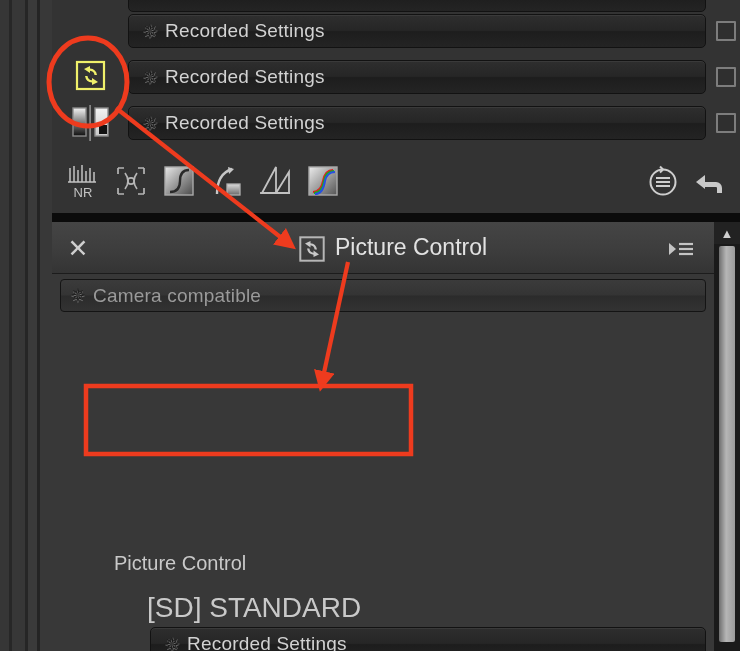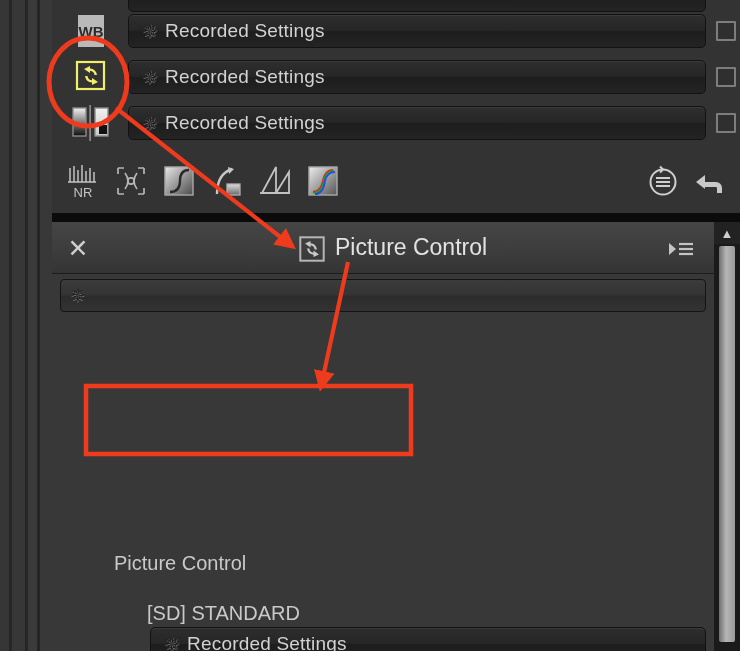--- a/index.html
+++ b/index.html
@@ -87,21 +87,21 @@
 
   #cam-compat {
     position: absolute; left: 8px; top: 57px; width: 646px; height: 33px;
     border-radius: 4px; border: 1px solid #141414;
     background: linear-gradient(to bottom, #3b3b3b 0%, #343434 48%, #2b2b2b 52%, #333 100%);
     display: flex; align-items: center;
   }
   #cam-compat .dd-chevron { color: #202020; text-shadow: 0 1px 0 #777; margin-left: 2px; }
 
   #pc-section-label { position: absolute; left: 62px; top: 330px; color: #c9c9c9; font-size: 20px; }
-  #pc-preset { position: absolute; left: 95px; top: 380px; color: #c9c9c9; font-size: 20px; }
+  #pc-preset { position: absolute; left: 95px; top: 370px; color: #c9c9c9; font-size: 28px; }
 
   #pc-dd1 { position: absolute; left: 98px; top: 405px; width: 556px; }
 
   
   #scroll-track {
     position: absolute; left: 714px; top: 222px; width: 26px; height: 429px;
     background: #1a1a1a;
   }
   #scroll-up {
     position: absolute; left: 0; top: 0; width: 26px; height: 22px;
@@ -128,26 +128,20 @@
   <div class="chrome-strip cs4"></div>
   <div class="chrome-strip cs5"></div>
   <div class="chrome-strip cs6"></div>
   <div class="chrome-strip cs7"></div>
 
   <div id="upper-panel">
 
     <div class="dropdown" style="left:76px; top:-22px; width:578px;"></div>
 
     <div class="adj-row" style="top:8px;">
-      <div class="icon-cell">
-        <svg width="40" height="40" viewBox="0 0 40 40">
-          <rect x="7" y="4" width="26" height="32" fill="#b9b9b9"></rect>
-          <text x="20" y="26" font-family="Liberation Sans, sans-serif" font-size="15" font-weight="bold" fill="#2b2b2b" text-anchor="middle">WB</text>
-        </svg>
-      </div>
       <div class="dropdown" style="left:76px; top:6px; width:578px;">
         <span class="dd-chevron">✵</span>
         <span class="dd-label">Recorded Settings</span>
       </div>
       <div class="chk" style="left:664px; top:13px;"></div>
     </div>
 
     <div class="adj-row" style="top:54px;">
       <div class="icon-cell">
         <svg width="44" height="44" viewBox="0 0 44 44">
@@ -312,20 +306,21 @@
             <line x1="13" y1="5" x2="27" y2="5"></line>
             <line x1="13" y1="10" x2="27" y2="10"></line>
             <line x1="13" y1="15" x2="27" y2="15"></line>
           </g>
         </svg>
       </div>
     </div>
 
     <div id="cam-compat">
       <span class="dd-chevron">✵</span>
+      <span class="dd-label dim">Camera compatible</span>
     </div>
 
     <div id="pc-section-label">Picture Control</div>
 
     <div id="pc-preset">[SD] STANDARD</div>
 
     <div class="dropdown" id="pc-dd1">
       <span class="dd-chevron">✵</span>
       <span class="dd-label">Recorded Settings</span>
     </div>

